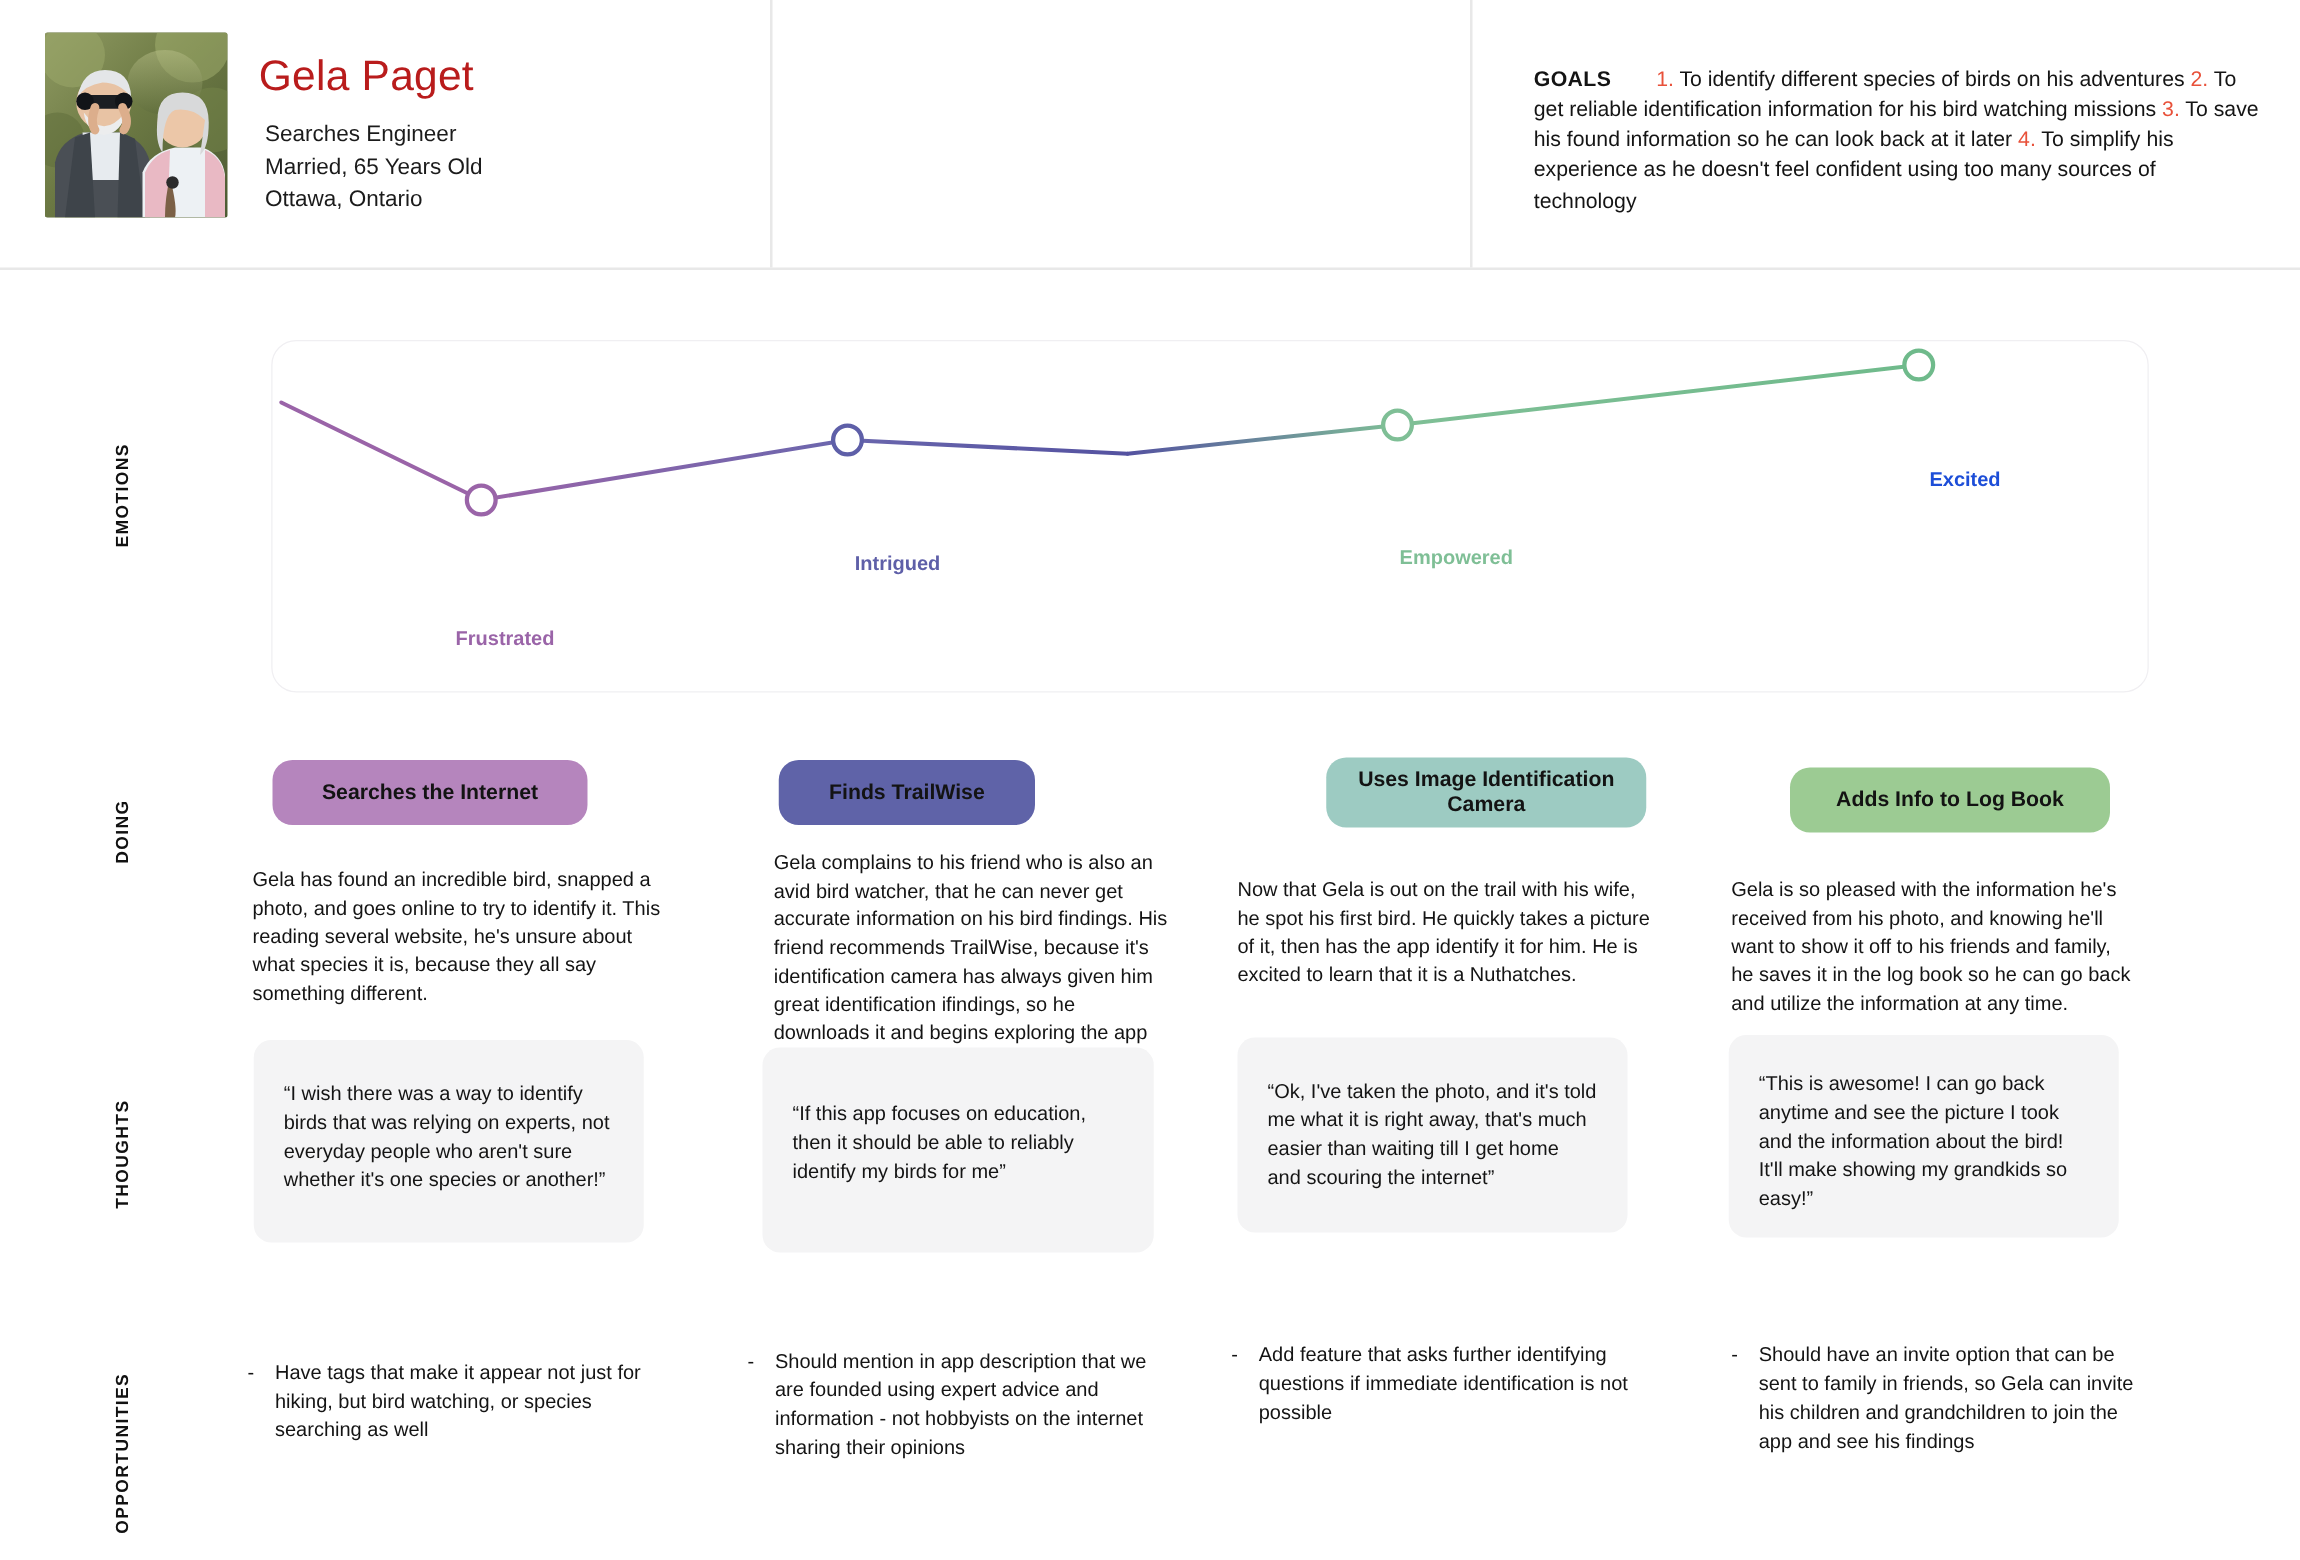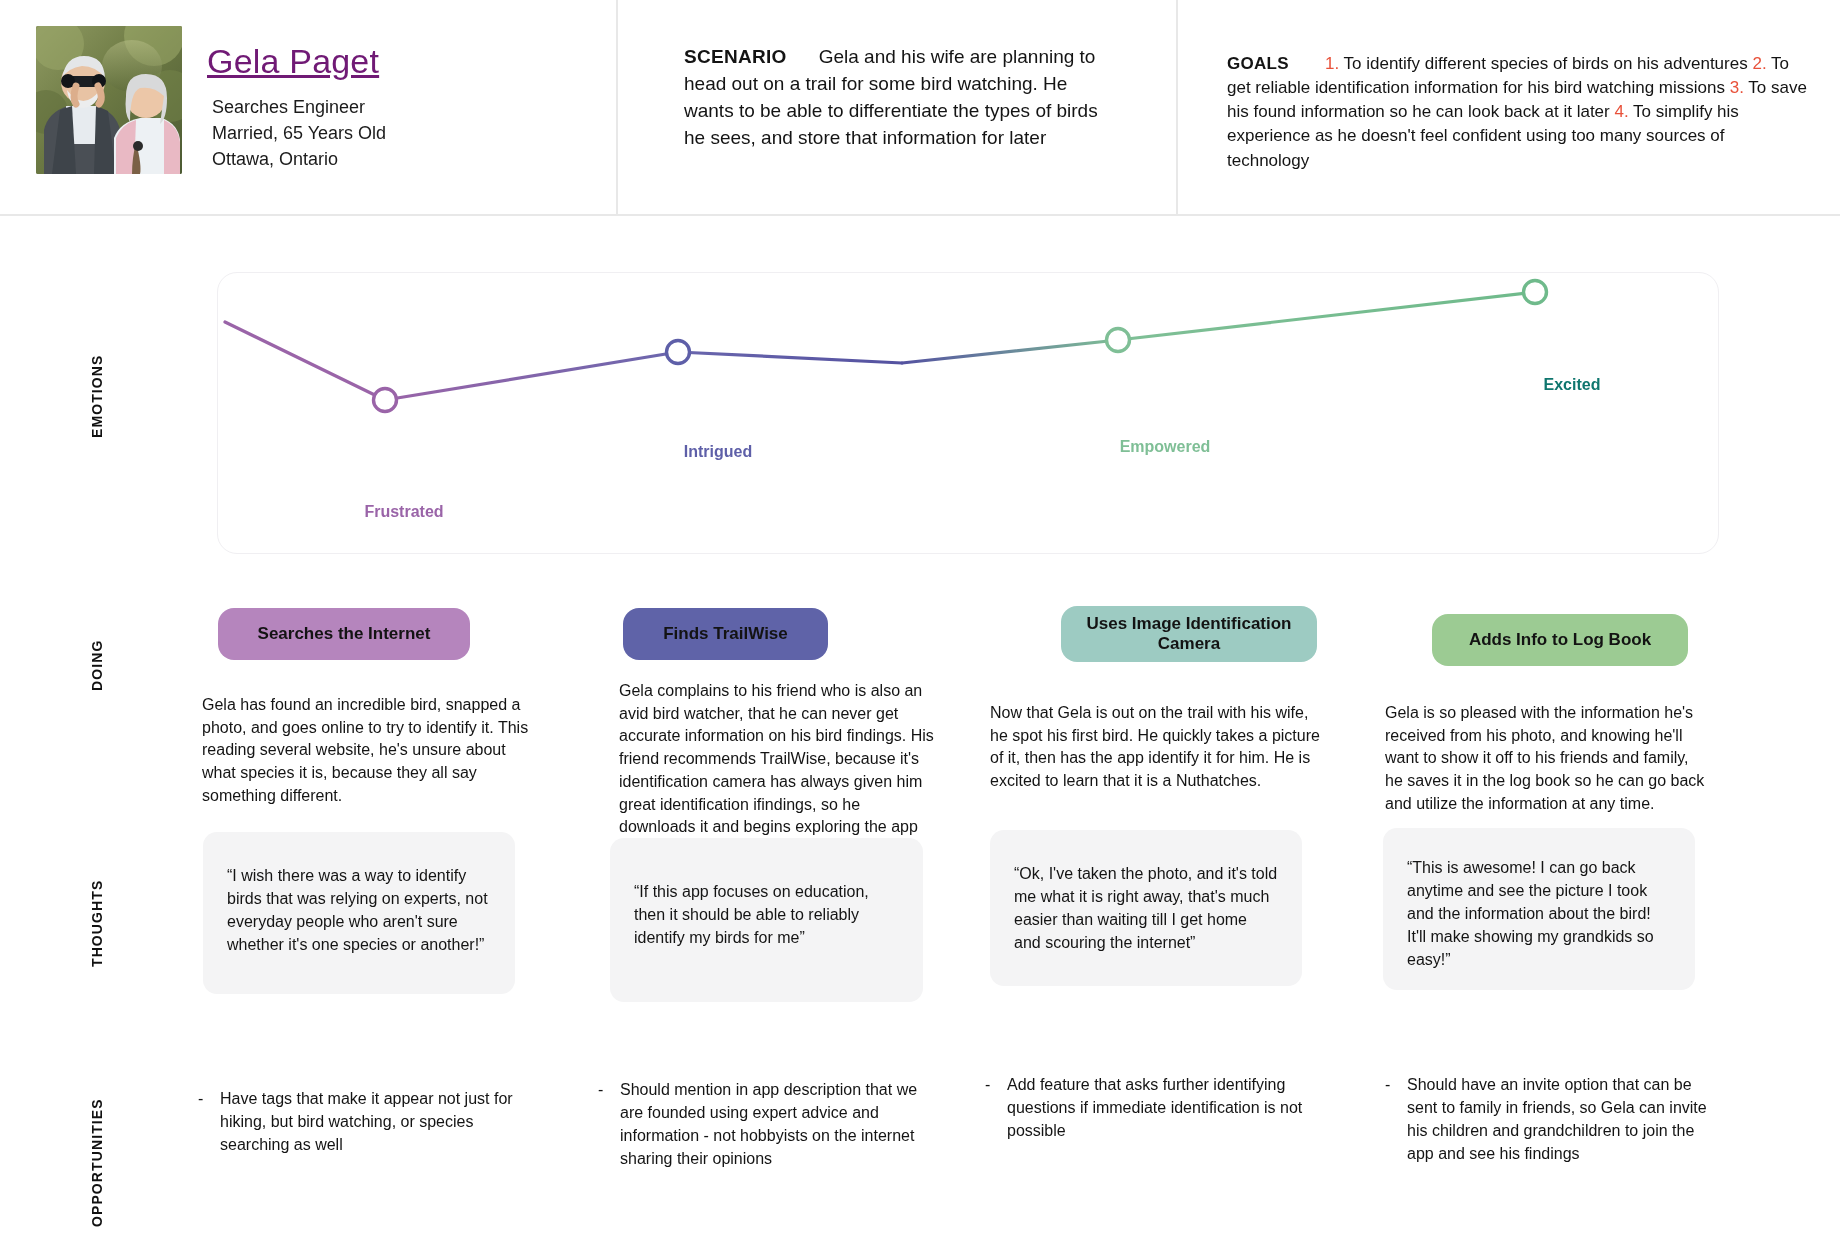--- a/index.html
+++ b/index.html
@@ -45,22 +45,21 @@
     overflow: hidden;
     background: #6f7a4e;
   }
   #persona-photo svg { display: block; }
   #persona-name {
     position: absolute;
     left: 171px; top: 16px;
     font-size: 34px;
     font-weight: 400;
     letter-spacing: 0.2px;
-    color: #701a75;
-    text-decoration: underline;
+    color: #b91c1c;
   }
   .persona-line {
     position: absolute;
     left: 176px;
     font-size: 18px;
     color: #1b1b1b;
     white-space: nowrap;
   }
   #persona-role { top: 71px; }
   #persona-status { top: 97px; }
@@ -272,25 +271,20 @@
         <path d="M100 116 Q106 140 104 148 L96 148 Q96 132 100 116 Z" fill="#7b6046"></path>
         <circle cx="102" cy="120" r="5" fill="#2b2b2b"></circle>
       </svg>
     </div>
     <div id="persona-name">Gela Paget</div>
     <div class="persona-line" id="persona-role">Searches Engineer</div>
     <div class="persona-line" id="persona-status">Married, 65 Years Old</div>
     <div class="persona-line" id="persona-location">Ottawa, Ontario</div>
   </div>
 
-  <div id="scenario-block">
-    <div id="scenario-text">
-      <span id="scenario-label">SCENARIO</span><span id="scenario-body">Gela and his wife are planning to head out on a trail for some bird watching.  He wants to be able to differentiate the types of birds he sees, and store that information for later</span>
-    </div>
-  </div>
 
   <div id="goals-block">
     <div id="goals-text">
       <span id="goals-label">GOALS</span><span id="goals-list"><span class="goal-num" style="color: rgb(232, 81, 58);">1. </span><span>To identify different species of birds on his adventures </span><span class="goal-num" style="color: rgb(232, 81, 58);">2. </span><span>To get reliable identification information for his bird watching missions </span><span class="goal-num" style="color: rgb(232, 81, 58);">3. </span><span>To save his found information so he can look back at it later </span><span class="goal-num" style="color: rgb(232, 81, 58);">4. </span><span>To simplify his experience as he doesn't feel confident using too many sources of technology</span></span>
     </div>
   </div>
 </div>
 
 <div class="row-label" id="label-emotions">EMOTIONS</div>
 <div class="row-label" id="label-doing">DOING</div>
@@ -332,21 +326,21 @@
       <circle cx="168" cy="128" r="11.5" fill="#ffffff" stroke="#9a64a8" stroke-width="3.4"></circle>
       <circle cx="461" cy="80" r="11.5" fill="#ffffff" stroke="#5e5fa8" stroke-width="3.4"></circle>
       <circle cx="901" cy="68" r="11.5" fill="#ffffff" stroke="#7fbf96" stroke-width="3.4"></circle>
       <circle cx="1318" cy="20" r="11.5" fill="#ffffff" stroke="#6fba8b" stroke-width="3.4"></circle>
     </g>
 </svg>
 
 <div class="emotion-label" id="emotion-label-0" style="color: rgb(154, 100, 168);">Frustrated</div>
 <div class="emotion-label" id="emotion-label-1" style="color: rgb(94, 95, 168);">Intrigued</div>
 <div class="emotion-label" id="emotion-label-2" style="color: rgb(127, 191, 150); text-align: center;">Empowered</div>
-<div class="emotion-label" id="emotion-label-3" style="color: #0f766e;">Excited</div>
+<div class="emotion-label" id="emotion-label-3" style="color: #1d4ed8;">Excited</div>
 
 <div class="stage-pill" id="stage-pill-0" style="background: rgb(181, 133, 189);">Searches the Internet</div>
 <div class="stage-pill" id="stage-pill-1" style="background: rgb(95, 99, 168);">Finds TrailWise</div>
 <div class="stage-pill" id="stage-pill-2" style="background: rgb(157, 203, 194);">Uses Image Identification Camera</div>
 <div class="stage-pill" id="stage-pill-3" style="background: rgb(156, 203, 147);">Adds Info to Log Book</div>
 
 <div class="doing-text" id="doing-text-0">Gela has found an incredible bird, snapped a photo, and goes online to try to identify it. This reading several website, he's unsure about what species it is, because they all say something different.</div>
 <div class="doing-text" id="doing-text-1">Gela complains to his friend who is also an avid bird watcher, that he can never get accurate information on his bird findings. His friend recommends TrailWise, because it's identification camera has always given him great identification ifindings, so he downloads it and begins exploring the app</div>
 <div class="doing-text" id="doing-text-2">Now that Gela is out on the trail with his wife, he spot his first bird.  He quickly takes a picture of it, then has the app identify it for him.
  He is excited to learn that it is a Nuthatches.</div>

